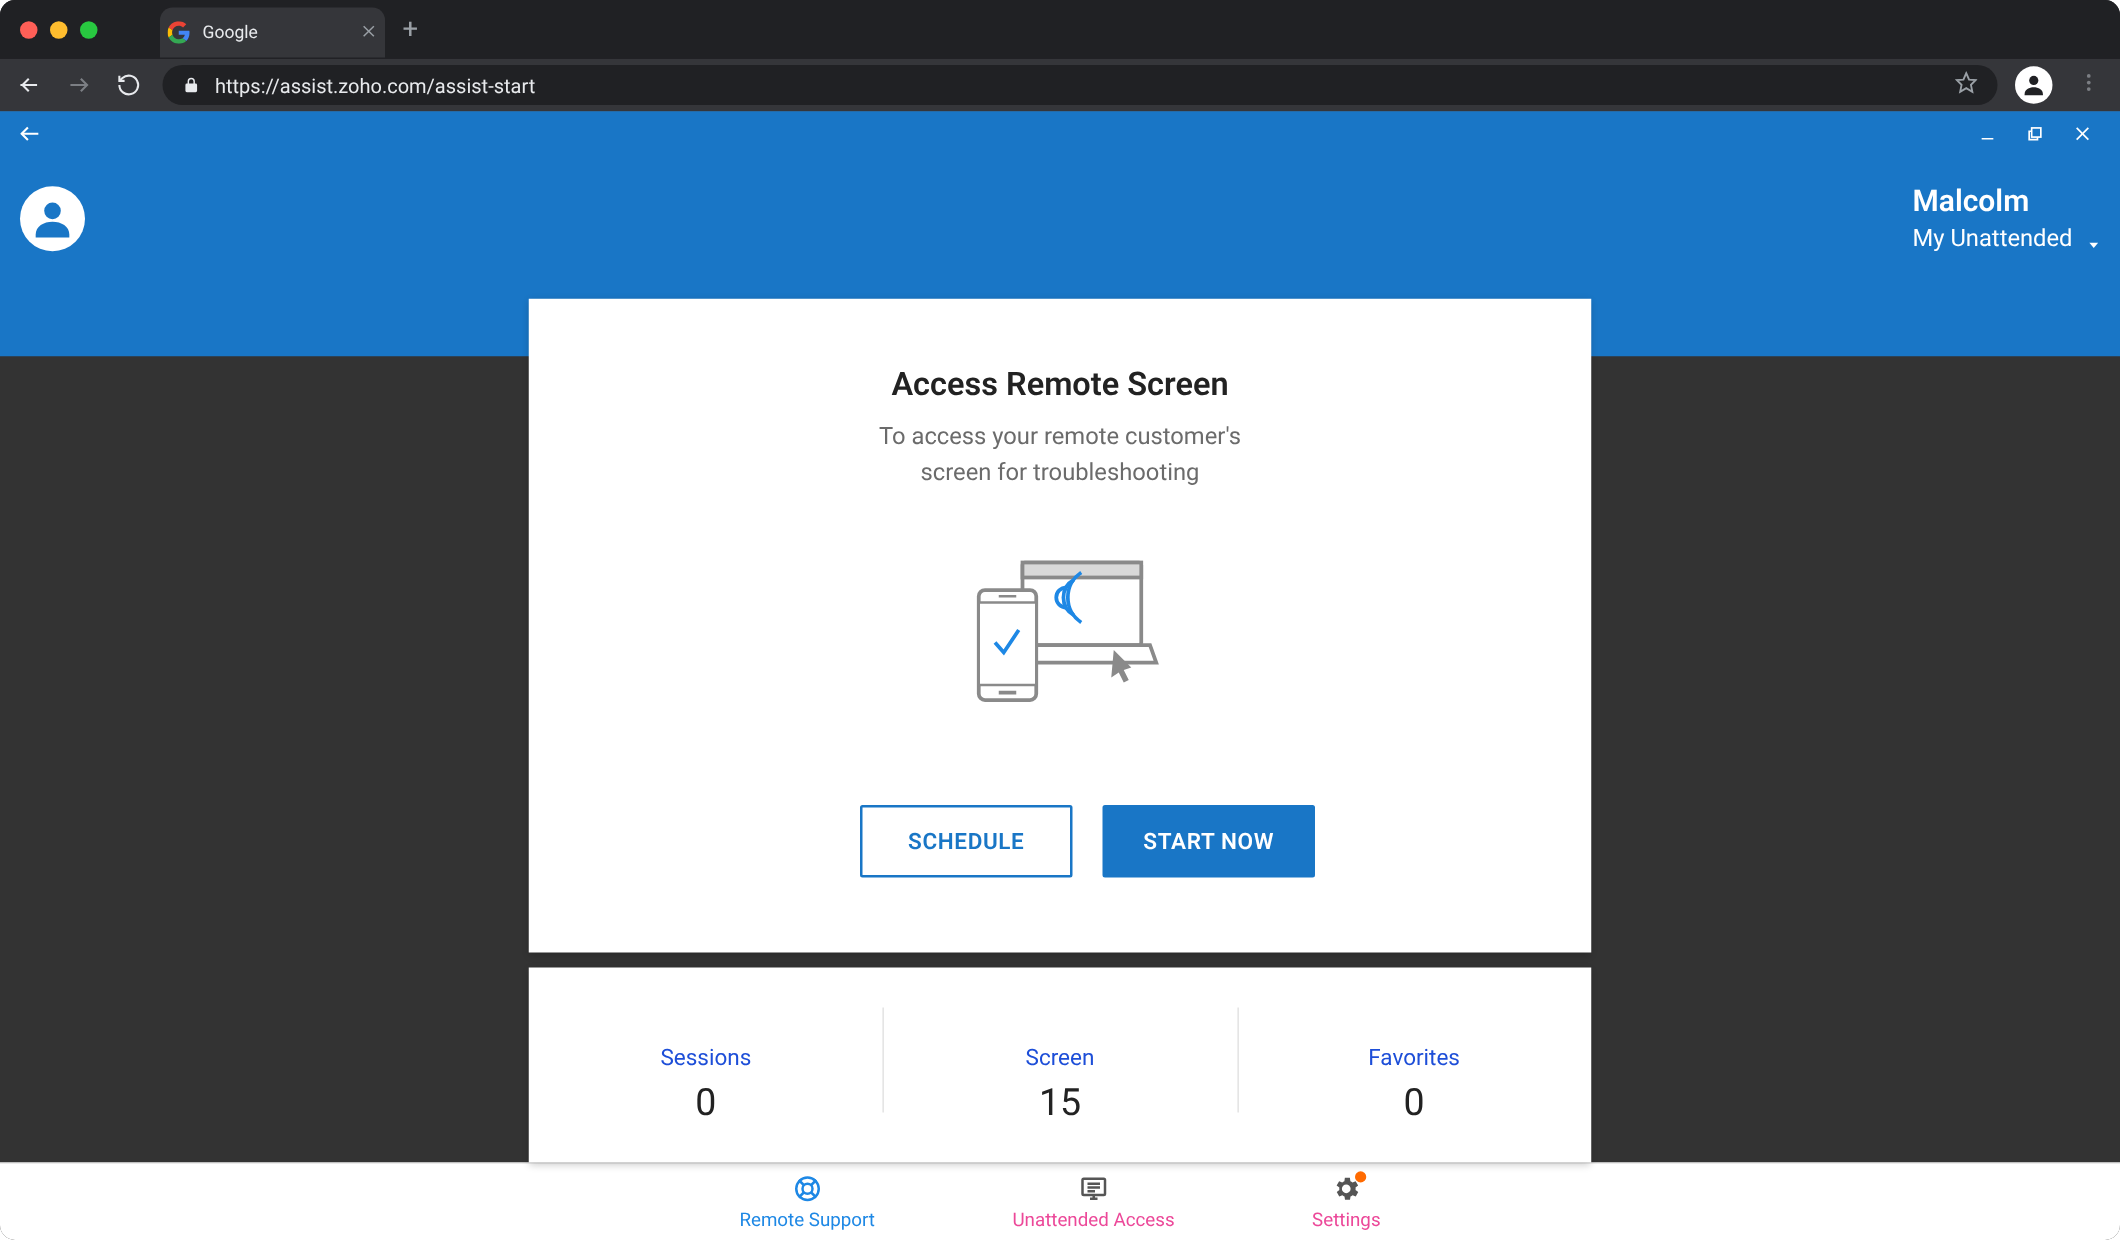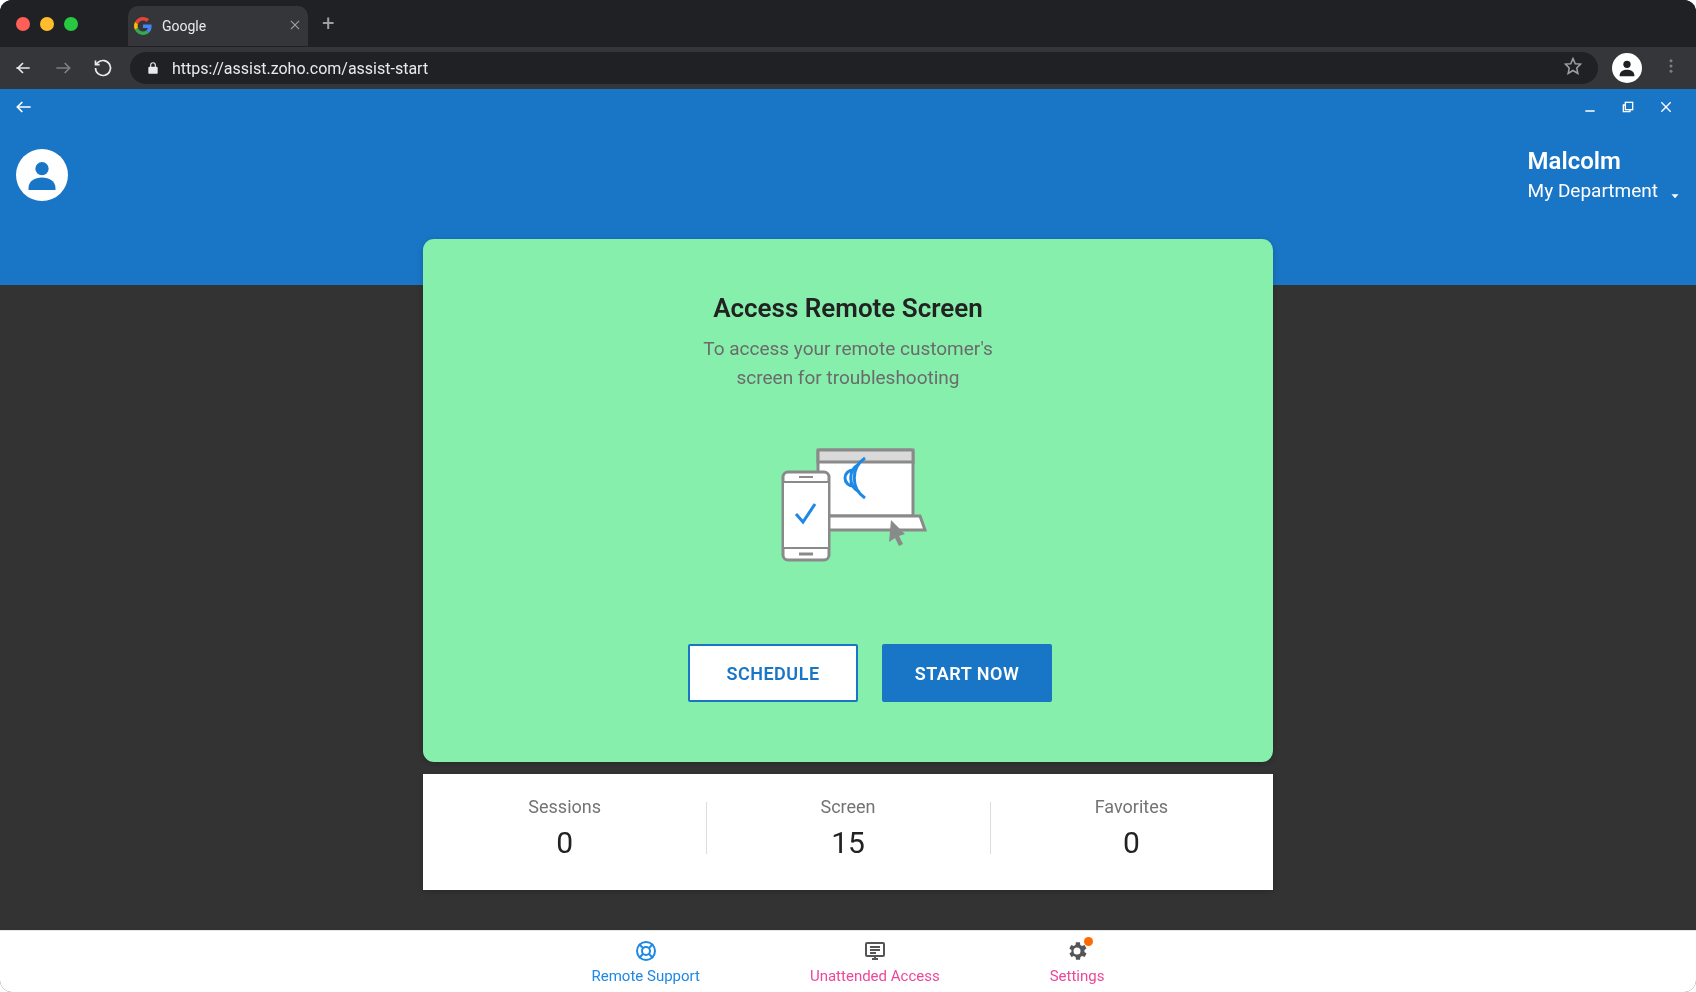--- a/index.html
+++ b/index.html
@@ -40,34 +40,34 @@
   .win-controls svg { width: 16px; height: 16px; }
 
   .user-block { display: flex; align-items: center; gap: 22px; padding: 24px 6px 0 6px; justify-content: space-between; }
   .user-avatar { width: 52px; height: 52px; border-radius: 50%; background: #fff; display: flex; align-items: center; justify-content: center; }
   .user-text .user-name { font-size: 24px; font-weight: 600; }
   .dept-row { display: flex; align-items: center; gap: 10px; font-size: 19px; margin-top: 4px; }
   .dept-row .caret { width: 12px; height: 12px; }
 
   .app-body { flex: 1; position: relative; }
   .card-wrap { position: absolute; left: 50%; transform: translateX(-50%); top: -46px; width: 850px; }
-  .card { background: #86efac; border-radius: 11px; box-shadow: 0 2px 6px rgba(0,0,0,0.2); width: 100%; }
+  .card { background: #ffffff; border-radius: 0; box-shadow: 0 2px 6px rgba(0,0,0,0.2); width: 100%; }
   .card-main { padding: 54px 40px 60px; text-align: center; }
   .card-title { font-size: 26px; font-weight: 600; color: #222; margin-bottom: 12px; }
   .card-sub { font-size: 19px; color: #6b6b6b; line-height: 1.5; }
   .illus { margin: 50px auto 0; width: 170px; height: 130px; }
   .btn-row { display: flex; gap: 24px; justify-content: center; margin-top: 72px; }
   .btn { height: 58px; min-width: 170px; padding: 0 28px; font-size: 18px; font-weight: 600; letter-spacing: 0.5px; border-radius: 2px; cursor: pointer; display: flex; align-items: center; justify-content: center; }
   .btn-outline { border: 2px solid #1976C6; color: #1976C6; background: #fff; margin-left: 44px; }
   .btn-solid { background: #1976C6; color: #fff; border: 2px solid #1976C6; }
 
   .stats-card { margin-top: 12px; background: #fff; box-shadow: 0 2px 6px rgba(0,0,0,0.2); display: flex; padding: 22px 0 30px; }
   .stat { flex: 1; text-align: center; position: relative; }
   .stat + .stat::before { content: ""; position: absolute; left: 0; top: 10%; bottom: 10%; width: 1px; background: #ddd; }
-  .stat-label { font-size: 18px; color: #737373; }
+  .stat-label { font-size: 18px; color: #1d4ed8; margin-top: 40px; }
   .stat-val { font-size: 30px; color: #222; margin-top: 8px; }
 
   .bottom-nav { height: 62px; background: #fff; border-top: 1px solid #e5e5e5; display: flex; align-items: center; justify-content: center; gap: 110px; }
   .bn-item { display: flex; flex-direction: column; align-items: center; gap: 4px; font-size: 15px; color: #ec4899; cursor: pointer; position: relative; }
   .bn-item.active { color: #1E88E5; }
   .bn-icon { width: 24px; height: 24px; display: flex; align-items: center; justify-content: center; position: relative; }
   .notif-dot { position: absolute; top: -2px; right: -4px; width: 9px; height: 9px; border-radius: 50%; background: #FF6A00; }
 </style>
 </head>
 <body>
@@ -175,21 +175,21 @@
       <div class="user-block">
         <span class="user-avatar">
           <svg viewBox="0 0 24 24" width="38" height="38" fill="#1976C6">
               <circle cx="12" cy="8" r="4.2"></circle>
               <path d="M3.5 20c0-4.2 4-6.5 8.5-6.5s8.5 2.3 8.5 6.5v1.5h-17V20z"></path>
             </svg>
         </span>
         <div class="user-text">
           <div class="user-name">Malcolm</div>
           <div class="dept-row">
-            <span>My Department</span>
+            <span>My Unattended</span>
             <span class="caret">
               <svg viewBox="0 0 24 24" width="14" height="14" fill="#fff">
                   <polygon points="6 9 18 9 12 16"></polygon>
                 </svg>
             </span>
           </div>
         </div>
       </div>
     </div>
 

